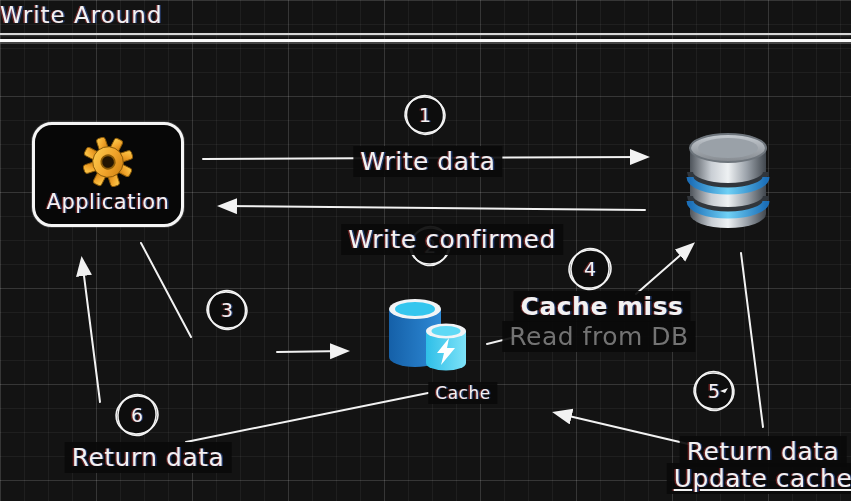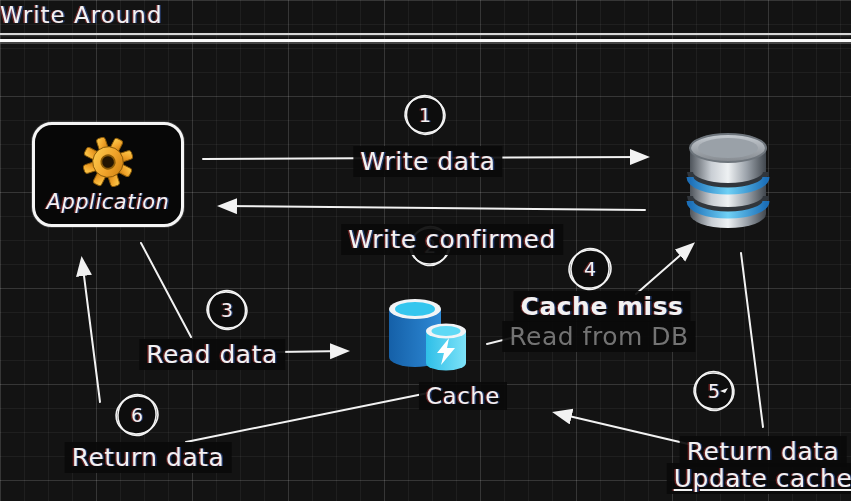--- a/index.html
+++ b/index.html
@@ -20,33 +20,32 @@
   .rule-a{position:absolute;top:33px;left:0;width:851px;height:2px;background:#d7d7d7;box-shadow:0 1px 2px rgba(160,160,160,.35);}
   .rule-b{position:absolute;top:39px;left:0;width:851px;height:3px;background:#fafafa;box-shadow:0 2px 0 rgba(110,110,110,.55);}
 
   .arrows{position:absolute;left:0;top:0;z-index:1;}
 
   .app-box{
     position:absolute;left:32px;top:122px;width:146px;height:99px;z-index:2;
     background:#070707;border:3px solid #f5f5f5;border-radius:20px;
     display:flex;flex-direction:column;align-items:center;justify-content:center;gap:1px;
     box-shadow:0 0 0 1px rgba(255,255,255,.15);
-    font-style:italic;
   }
   .app-label{font-size:21px;letter-spacing:.5px;}
 
   .icon-abs{position:absolute;z-index:2;}
 
   .lbl{
     position:absolute;z-index:3;transform:translateX(-50%);
     background:rgba(10,10,10,.92);padding:1px 7px;font-size:25px;
     white-space:nowrap;letter-spacing:.5px;
   }
   .lbl.gray{color:#737373;text-shadow:none;}
-  .lbl.cache-name{font-size:23px;}
+  .lbl.cache-name{font-size:17px;}
 
   .badge{position:absolute;width:48px;height:48px;z-index:3;}
   .badge svg{position:absolute;left:0;top:0;}
   .badge-num{
     position:absolute;inset:0;display:flex;align-items:center;justify-content:center;
     font-size:19px;
   }
 </style>
 </head>
 <body>
@@ -203,21 +202,20 @@
         <g fill="none" stroke="#f2f2f2" stroke-width="1.6">
       <ellipse cx="24" cy="24" rx="21" ry="19" fill="#0d0d0d" transform="rotate(-11 24 24)"></ellipse>
       <ellipse cx="24" cy="24" rx="19" ry="20.5" transform="rotate(12 24 24)"></ellipse>
         </g>
       </svg>
     <span class="badge-num fringe">6</span>
   </div>
 
   <div class="lbl fringe" style="left:428px;top:146px;">Write data</div>
   <div class="lbl fringe" style="left:452px;top:188px;margin-top:36px;">Write confirmed</div>
-  <div class="lbl fringe" style="left:212px;top:339px;">Read data</div>
   <div class="lbl fringe" style="left:602px;top:291px;font-weight:bold;">Cache miss</div>
   <div class="lbl gray" style="left:599px;top:321px;">Read from DB</div>
   <div class="lbl fringe" style="left:763px;top:436px;">Return data</div>
   <div class="lbl fringe" style="left:763px;top:463px;text-decoration:underline;">Update cache</div>
   <div class="lbl fringe" style="left:148px;top:442px;">Return data</div>
   <div class="lbl fringe cache-name" style="left:463px;top:382px;">Cache</div>
 
 </div>
 
 </body></html>

